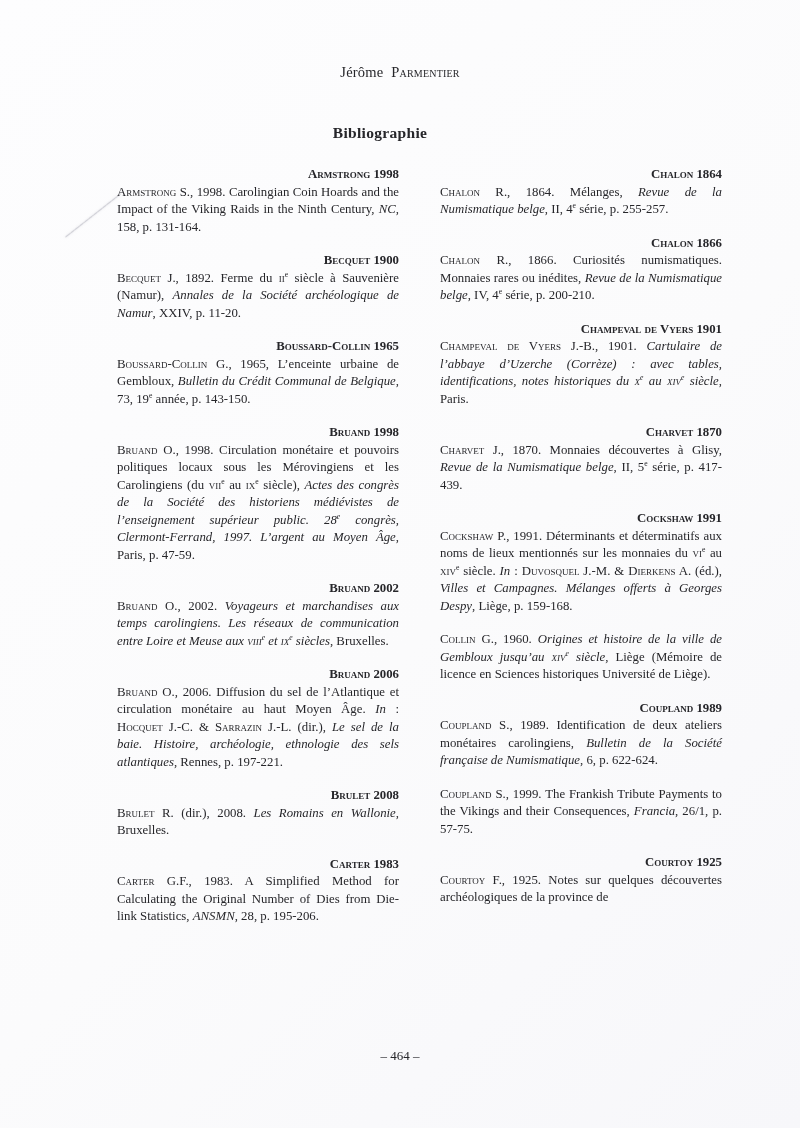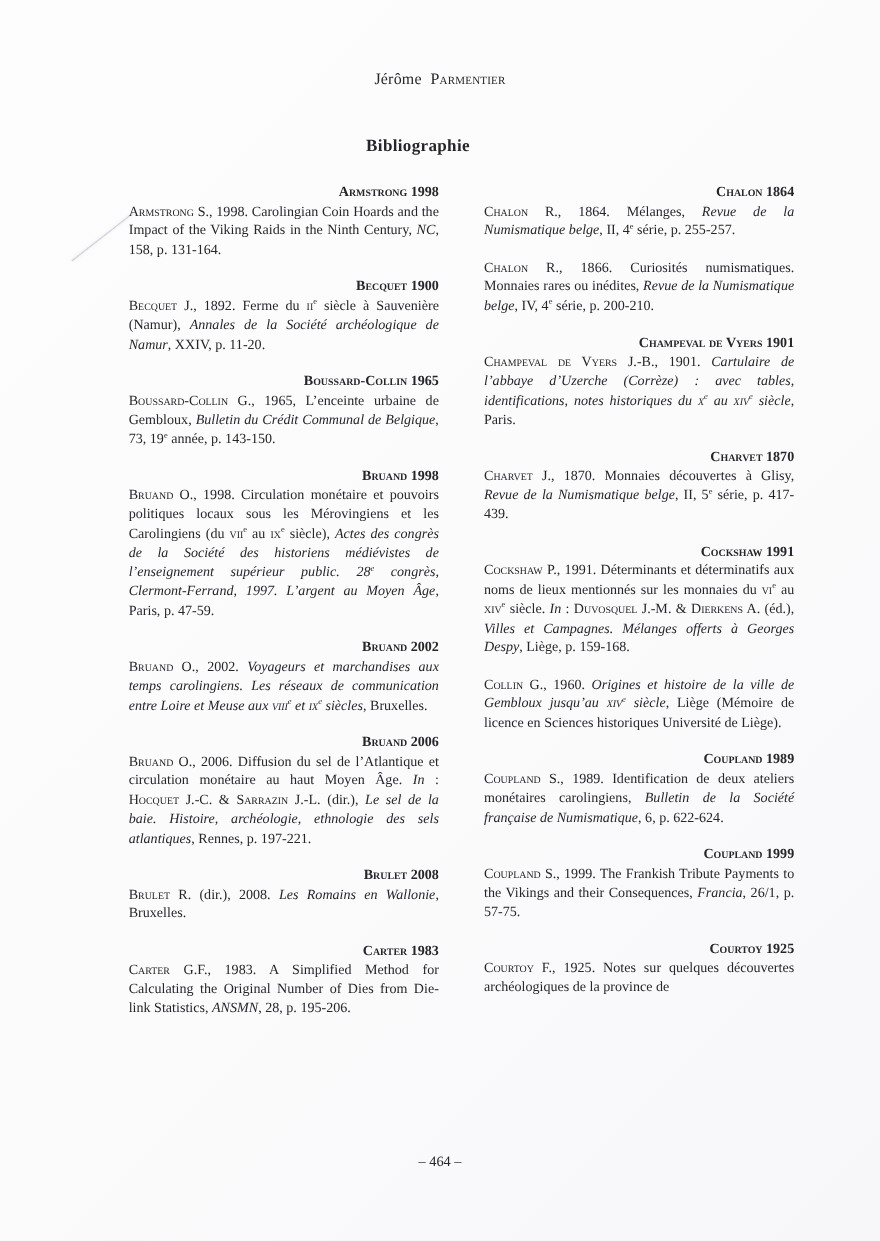--- a/index.html
+++ b/index.html
@@ -128,20 +128,21 @@
         <div class="entry-heading"><span class="sc">Carter</span><span> 1983</span></div>
         <p class="entry-body"><span class="seg-sc">Carter</span><span class=""> G.F., 1983. A Simplified Method for Calculating the Original Number of Dies from Die-link Statistics, </span><span class="seg-i">ANSMN</span><span class="">, 28, p. 195-206.</span></p>
       </div>
     </div>
   <div class="col col-right">
       <div class="entry">
         <div class="entry-heading"><span class="sc">Chalon</span><span> 1864</span></div>
         <p class="entry-body"><span class="seg-sc">Chalon</span><span class=""> R., 1864. Mélanges, </span><span class="seg-i">Revue de la Numismatique belge</span><span class="">, II, 4</span><span class="seg-sup">e</span><span class=""> série, p. 255-257.</span></p>
       </div>
       <div class="entry">
+        <div class="entry-heading"><span class="sc">Chalon</span><span> 1866</span></div>
         <p class="entry-body"><span class="seg-sc">Chalon</span><span class=""> R., 1866. Curiosités numismatiques. Monnaies rares ou inédites, </span><span class="seg-i">Revue de la Numismatique belge</span><span class="">, IV, 4</span><span class="seg-sup">e</span><span class=""> série, p. 200-210.</span></p>
       </div>
       <div class="entry">
         <div class="entry-heading"><span class="sc">Champeval de Vyers</span><span> 1901</span></div>
         <p class="entry-body"><span class="seg-sc">Champeval de Vyers</span><span class=""> J.-B., 1901. </span><span class="seg-i">Cartulaire de l’abbaye d’Uzerche (Corrèze) : avec tables, identifications, notes historiques du </span><span class="seg-i seg-sc">x</span><span class="seg-i seg-sup">e</span><span class="seg-i"> au </span><span class="seg-i seg-sc">xiv</span><span class="seg-i seg-sup">e</span><span class="seg-i"> siècle</span><span class="">, Paris.</span></p>
       </div>
       <div class="entry">
         <div class="entry-heading"><span class="sc">Charvet</span><span> 1870</span></div>
         <p class="entry-body"><span class="seg-sc">Charvet</span><span class=""> J., 1870. Monnaies découvertes à Glisy, </span><span class="seg-i">Revue de la Numismatique belge</span><span class="">, II, 5</span><span class="seg-sup">e</span><span class=""> série, p. 417-439.</span></p>
       </div>
@@ -150,21 +151,20 @@
         <p class="entry-body"><span class="seg-sc">Cockshaw</span><span class=""> P., 1991. Déterminants et déterminatifs aux noms de lieux mentionnés sur les monnaies du </span><span class="seg-sc">vi</span><span class="seg-sup">e</span><span class=""> au </span><span class="seg-sc">xiv</span><span class="seg-sup">e</span><span class=""> siècle. </span><span class="seg-i">In</span><span class=""> : </span><span class="seg-sc">Duvosquel</span><span class=""> J.-M. &amp; </span><span class="seg-sc">Dierkens</span><span class=""> A. (éd.), </span><span class="seg-i">Villes et Campagnes. Mélanges offerts à Georges Despy</span><span class="">, Liège, p. 159-168.</span></p>
       </div>
       <div class="entry">
         <p class="entry-body"><span class="seg-sc">Collin</span><span class=""> G., 1960. </span><span class="seg-i">Origines et histoire de la ville de Gembloux jusqu’au </span><span class="seg-i seg-sc">xiv</span><span class="seg-i seg-sup">e</span><span class="seg-i"> siècle</span><span class="">, Liège (Mémoire de licence en Sciences historiques Université de Liège).</span></p>
       </div>
       <div class="entry">
         <div class="entry-heading"><span class="sc">Coupland</span><span> 1989</span></div>
         <p class="entry-body"><span class="seg-sc">Coupland</span><span class=""> S., 1989. Identification de deux ateliers monétaires carolingiens, </span><span class="seg-i">Bulletin de la Société française de Numismatique</span><span class="">, 6, p. 622-624.</span></p>
       </div>
       <div class="entry">
-        <div class="entry-heading"><span class="sc">Coupland</span><span> 1999</span></div>
         <p class="entry-body"><span class="seg-sc">Coupland</span><span class=""> S., 1999. The Frankish Tribute Payments to the Vikings and their Consequences, </span><span class="seg-i">Francia</span><span class="">, 26/1, p. 57-75.</span></p>
       </div>
       <div class="entry">
         <div class="entry-heading"><span class="sc">Courtoy</span><span> 1925</span></div>
         <p class="entry-body"><span class="seg-sc">Courtoy</span><span class=""> F., 1925. Notes sur quelques découvertes archéologiques de la province de</span></p>
       </div>
     </div>
 
   <div class="page-number">– 464 –</div>
 </div>

